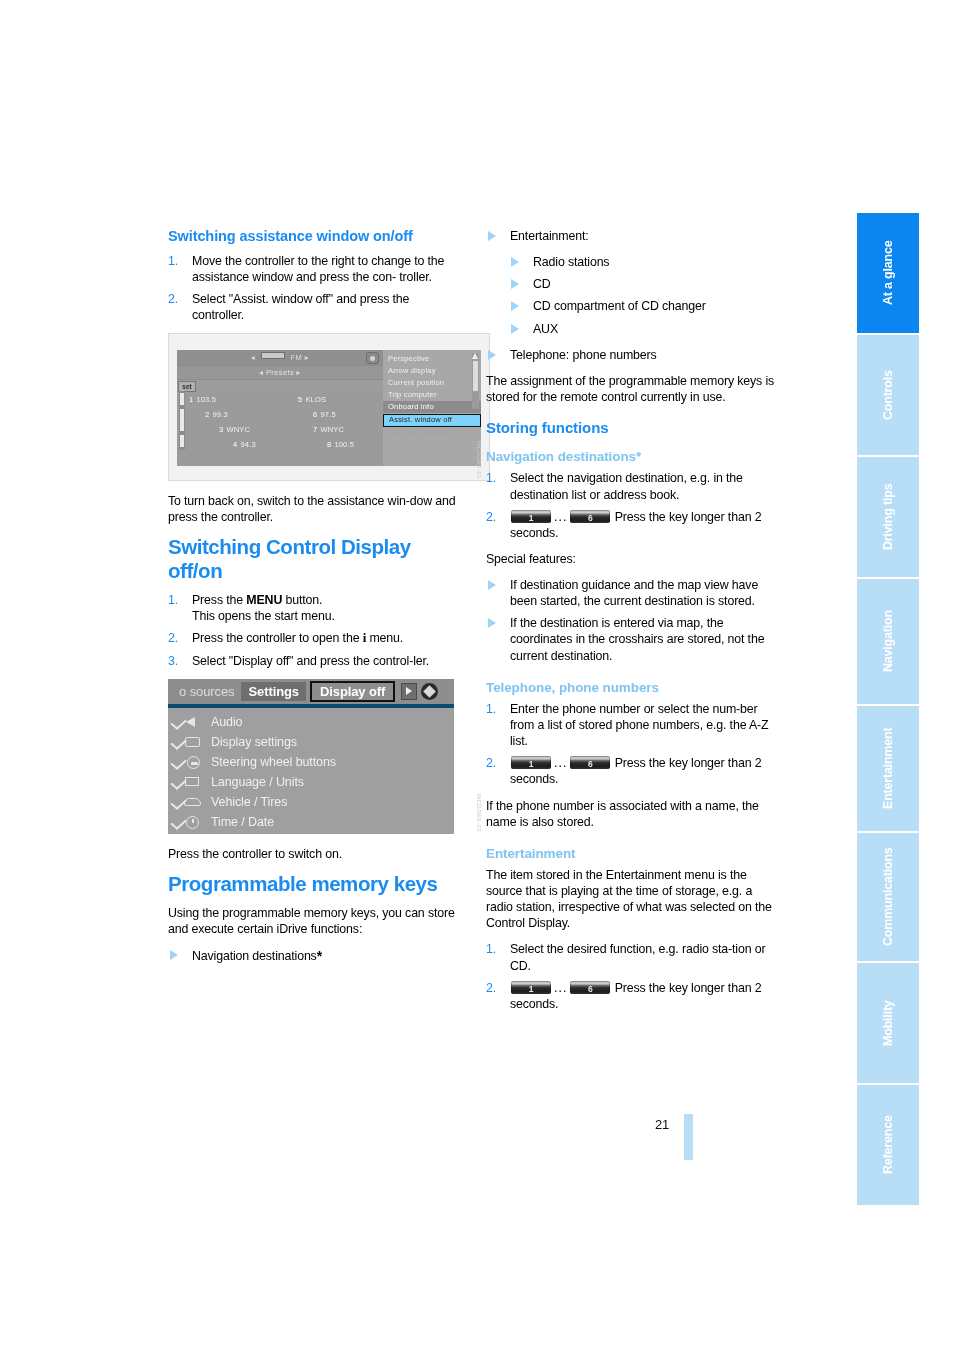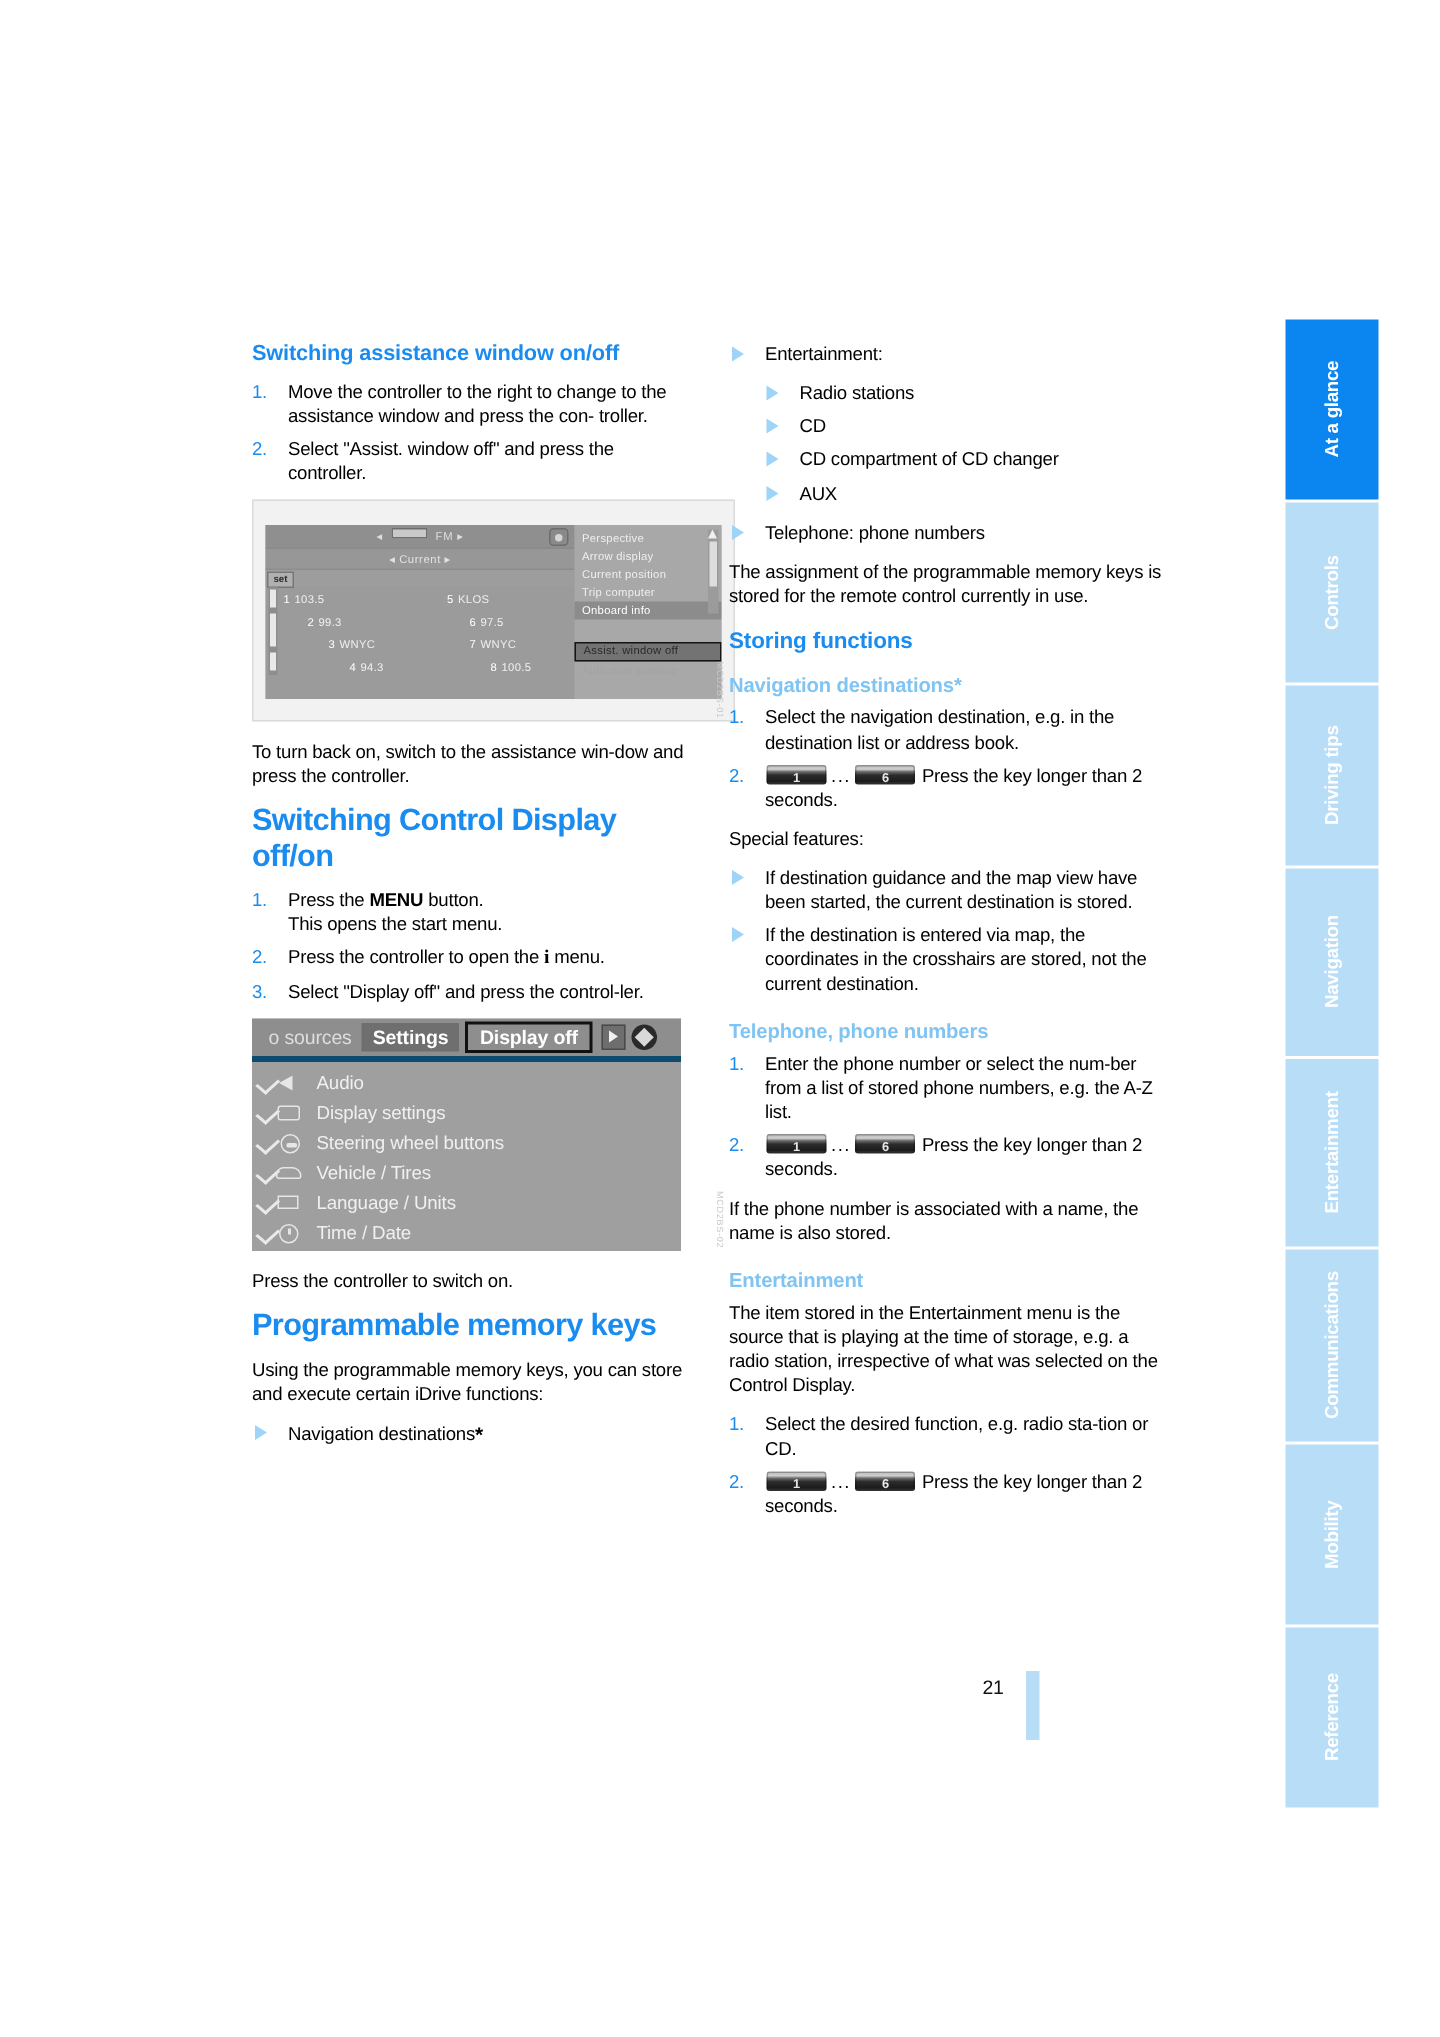--- a/index.html
+++ b/index.html
@@ -299,27 +299,27 @@
     height: 12px;
     padding-left: 5px;
     letter-spacing: 0.2px;
     white-space: nowrap;
   }
   .am-item.sel {
     background: #8c8c8c;
     color: #ffffff;
   }
   .am-item.boxed {
-    background: #737373;
+    background: #7dd3fc;
     color: #2a2a2a;
     border: 1.5px solid #141414;
     box-sizing: border-box;
     height: 13px;
     line-height: 10px;
-    margin-top: 15px;
+    margin-top: 1px;
   }
   .am-item.faded {
     color: #9e9e9e;
     opacity: 0.55;
   }
   .am-scroll {
     position: absolute;
     right: 2px; top: 3px;
     width: 7px; height: 56px;
     background: #9b9b9b;
@@ -559,21 +559,21 @@
         <div id="assist-screen">
           <div id="assist-left">
             <div class="as-topbar">
               <span>◂</span>
               <span class="as-slider"></span>
               <span>FM</span>
               <span>▸</span>
               <span class="as-lock"></span>
             </div>
             <div class="as-presets">
-              ◂ <span>Current</span> ▸
+              ◂ <span>Presets</span> ▸
             </div>
             <div class="as-setrow">
               <span class="as-set">set</span>
             </div>
             <div class="as-grid">
               <div class="as-scrollbar">
                   <i style="top:2px;height:12px"></i>
                   <i style="top:18px;height:22px"></i>
                   <i style="top:44px;height:12px"></i>
                 </div>
@@ -657,30 +657,30 @@
           <div class="set-row">
             <span class="set-icon">
                 <i class="chk"></i>
                 <i class="si-wheel"></i>
               </span>
             <span>Steering wheel buttons</span>
           </div>
           <div class="set-row">
             <span class="set-icon">
                 <i class="chk"></i>
-                <i class="si-car"></i>
+                <i class="si-flag"></i>
               </span>
-            <span>Vehicle / Tires</span>
+            <span>Language / Units</span>
           </div>
           <div class="set-row">
             <span class="set-icon">
                 <i class="chk"></i>
-                <i class="si-flag"></i>
+                <i class="si-car"></i>
               </span>
-            <span>Language / Units</span>
+            <span>Vehicle / Tires</span>
           </div>
           <div class="set-row">
             <span class="set-icon">
                 <i class="chk"></i>
                 <i class="si-clock"></i>
               </span>
             <span>Time / Date</span>
           </div>
         </div>
       </div>

